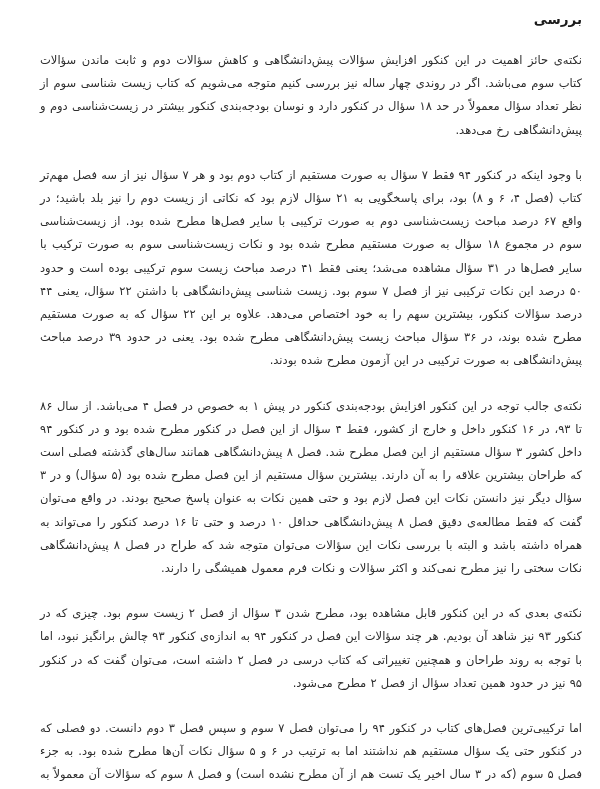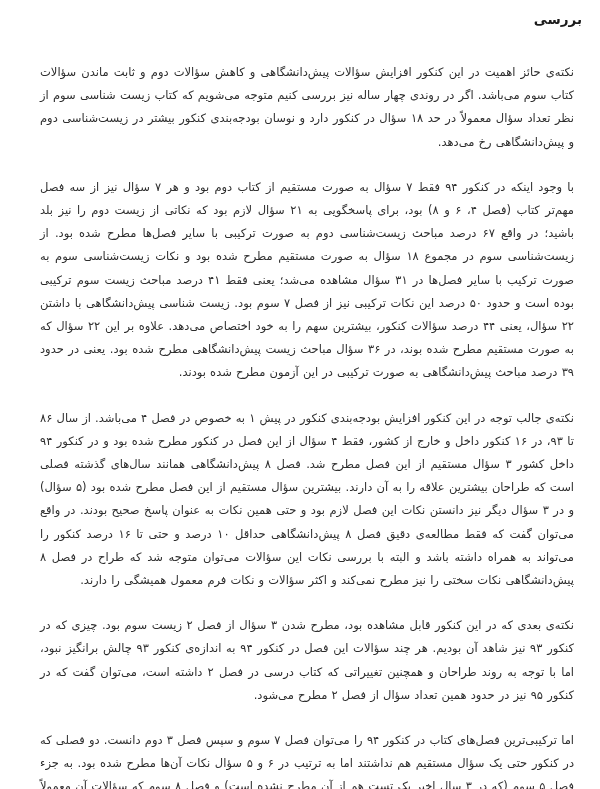--- a/index.html
+++ b/index.html
@@ -19,31 +19,31 @@
     min-height: 789px;
     background: #ffffff;
     direction: rtl;
     padding: 10px 18px 18px 40px;
     color: #2d2d2d;
   }
   .doc-title {
     font-size: 13.5px;
     font-weight: bold;
     color: #1b1b1b;
-    margin: 0 0 33px 0;
+    margin: 0 0 21px 0;
     line-height: 18px;
     text-align: right;
   }
   .para {
     font-size: 11.5px;
     line-height: 23.2px;
     color: #2e2e2e;
     text-align: justify;
     text-justify: inter-word;
-    margin: 0 8px 22px 0;
+    margin: 0 0 22px 0;
     word-spacing: 0.5px;
   }
   .para:last-child {
     margin-bottom: 0;
   }
 </style>
 </head>
 <body>
 
 <div class="page">

